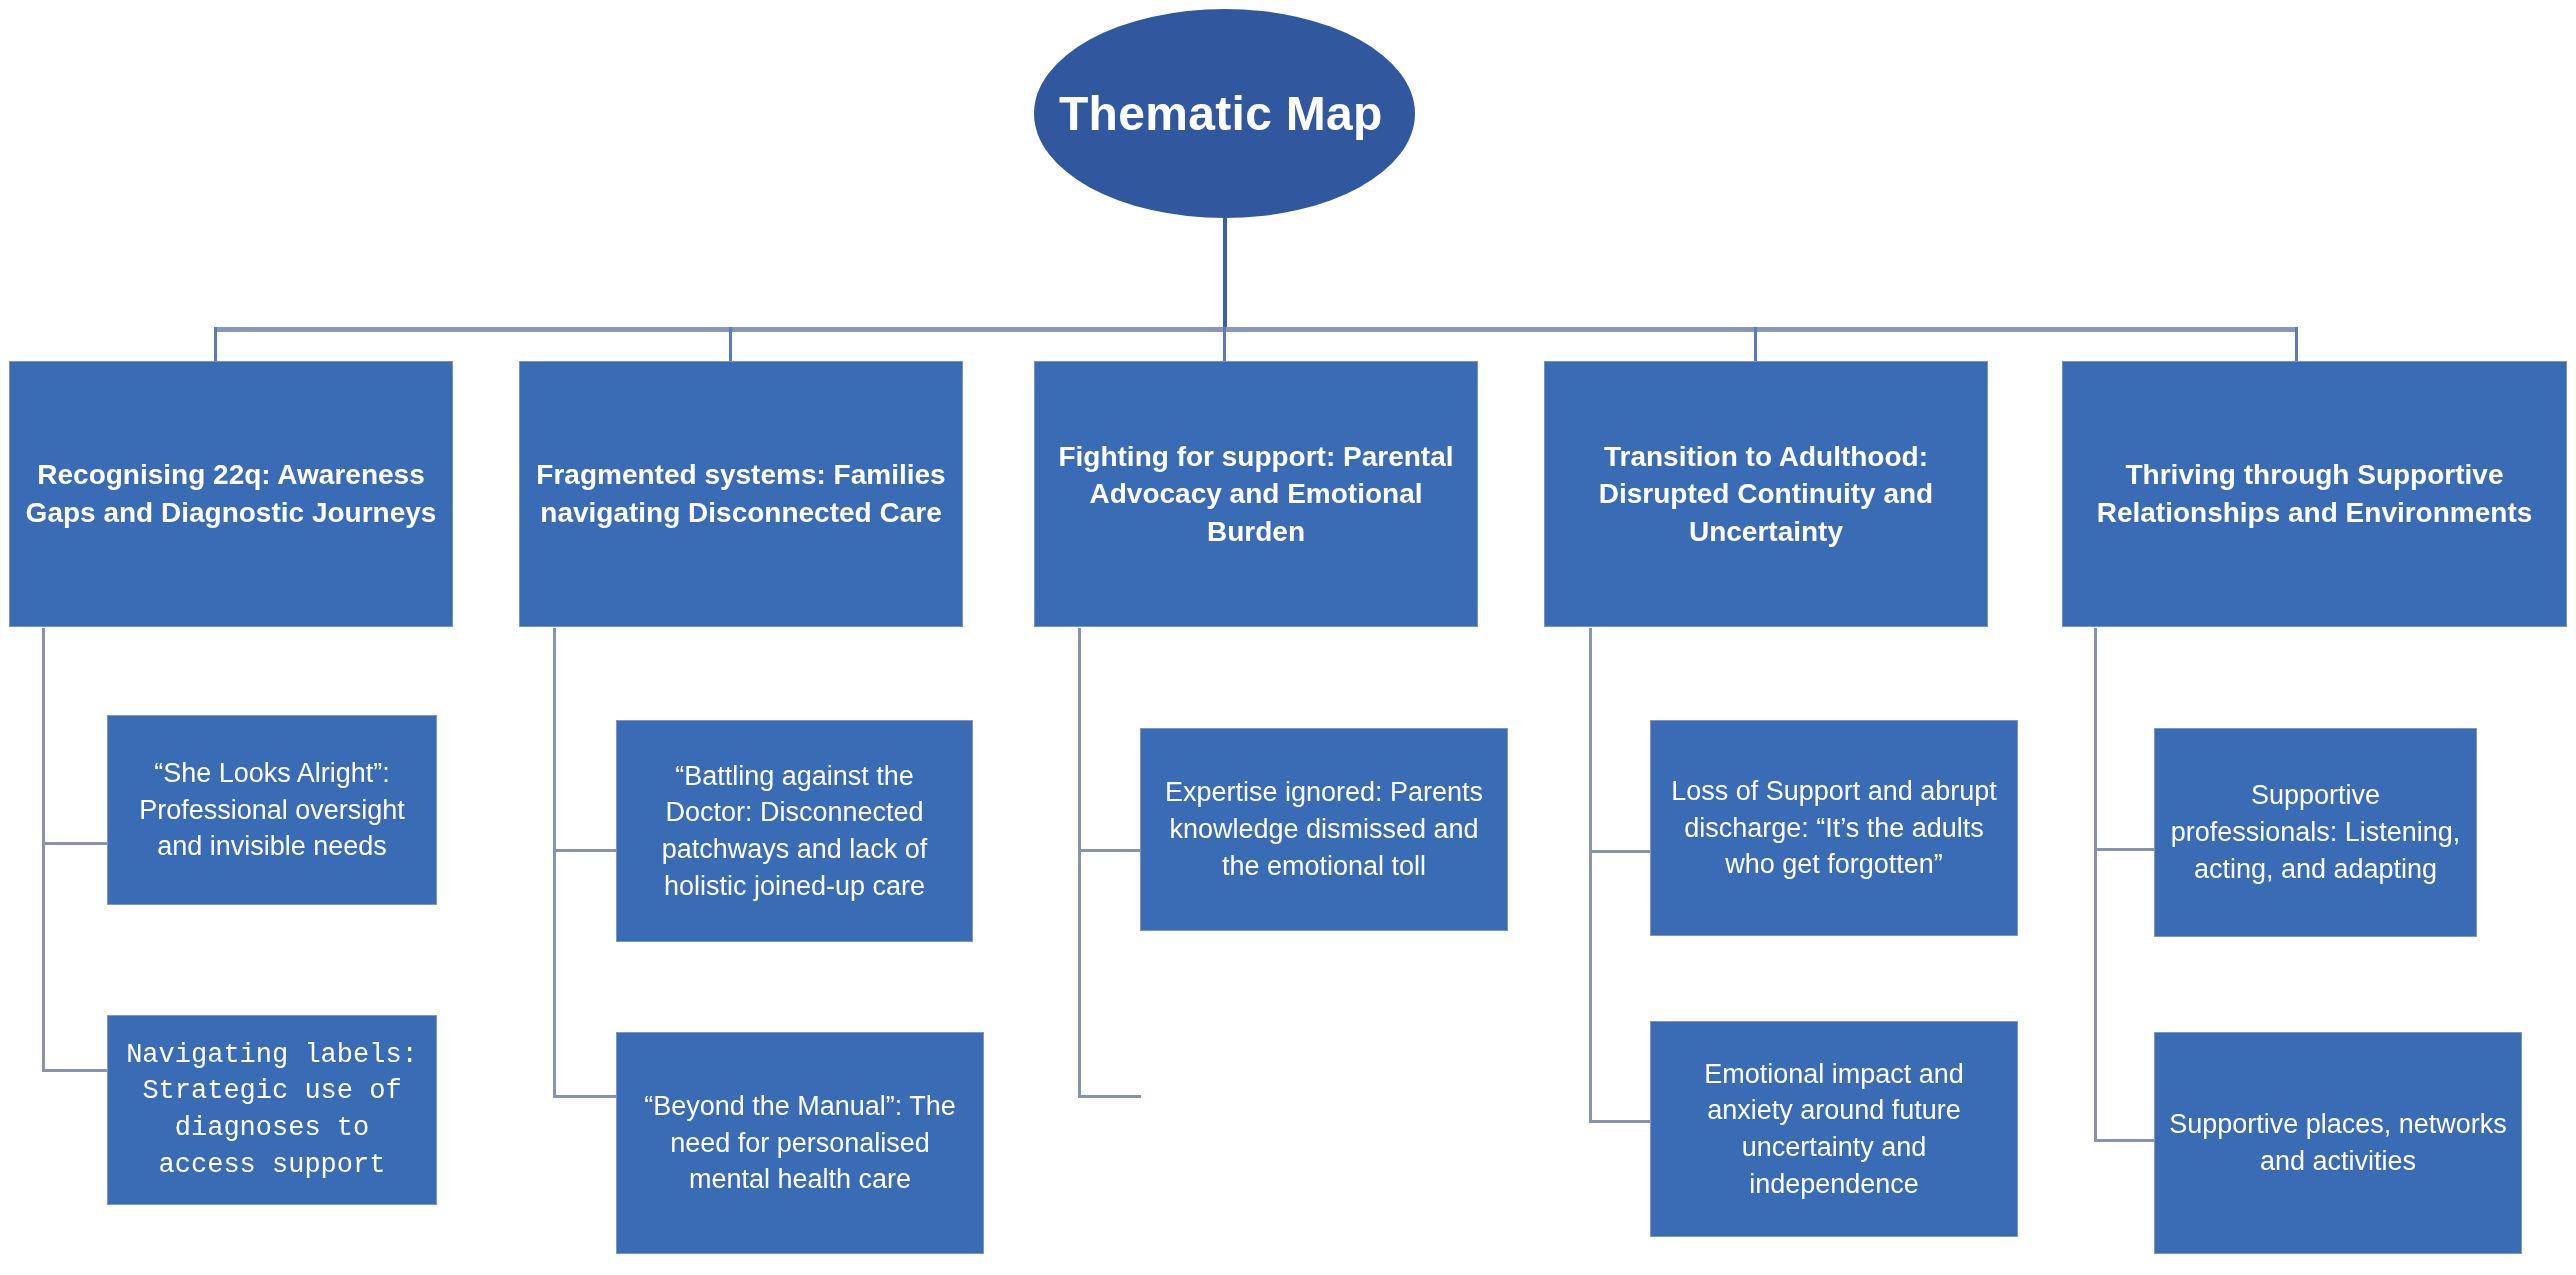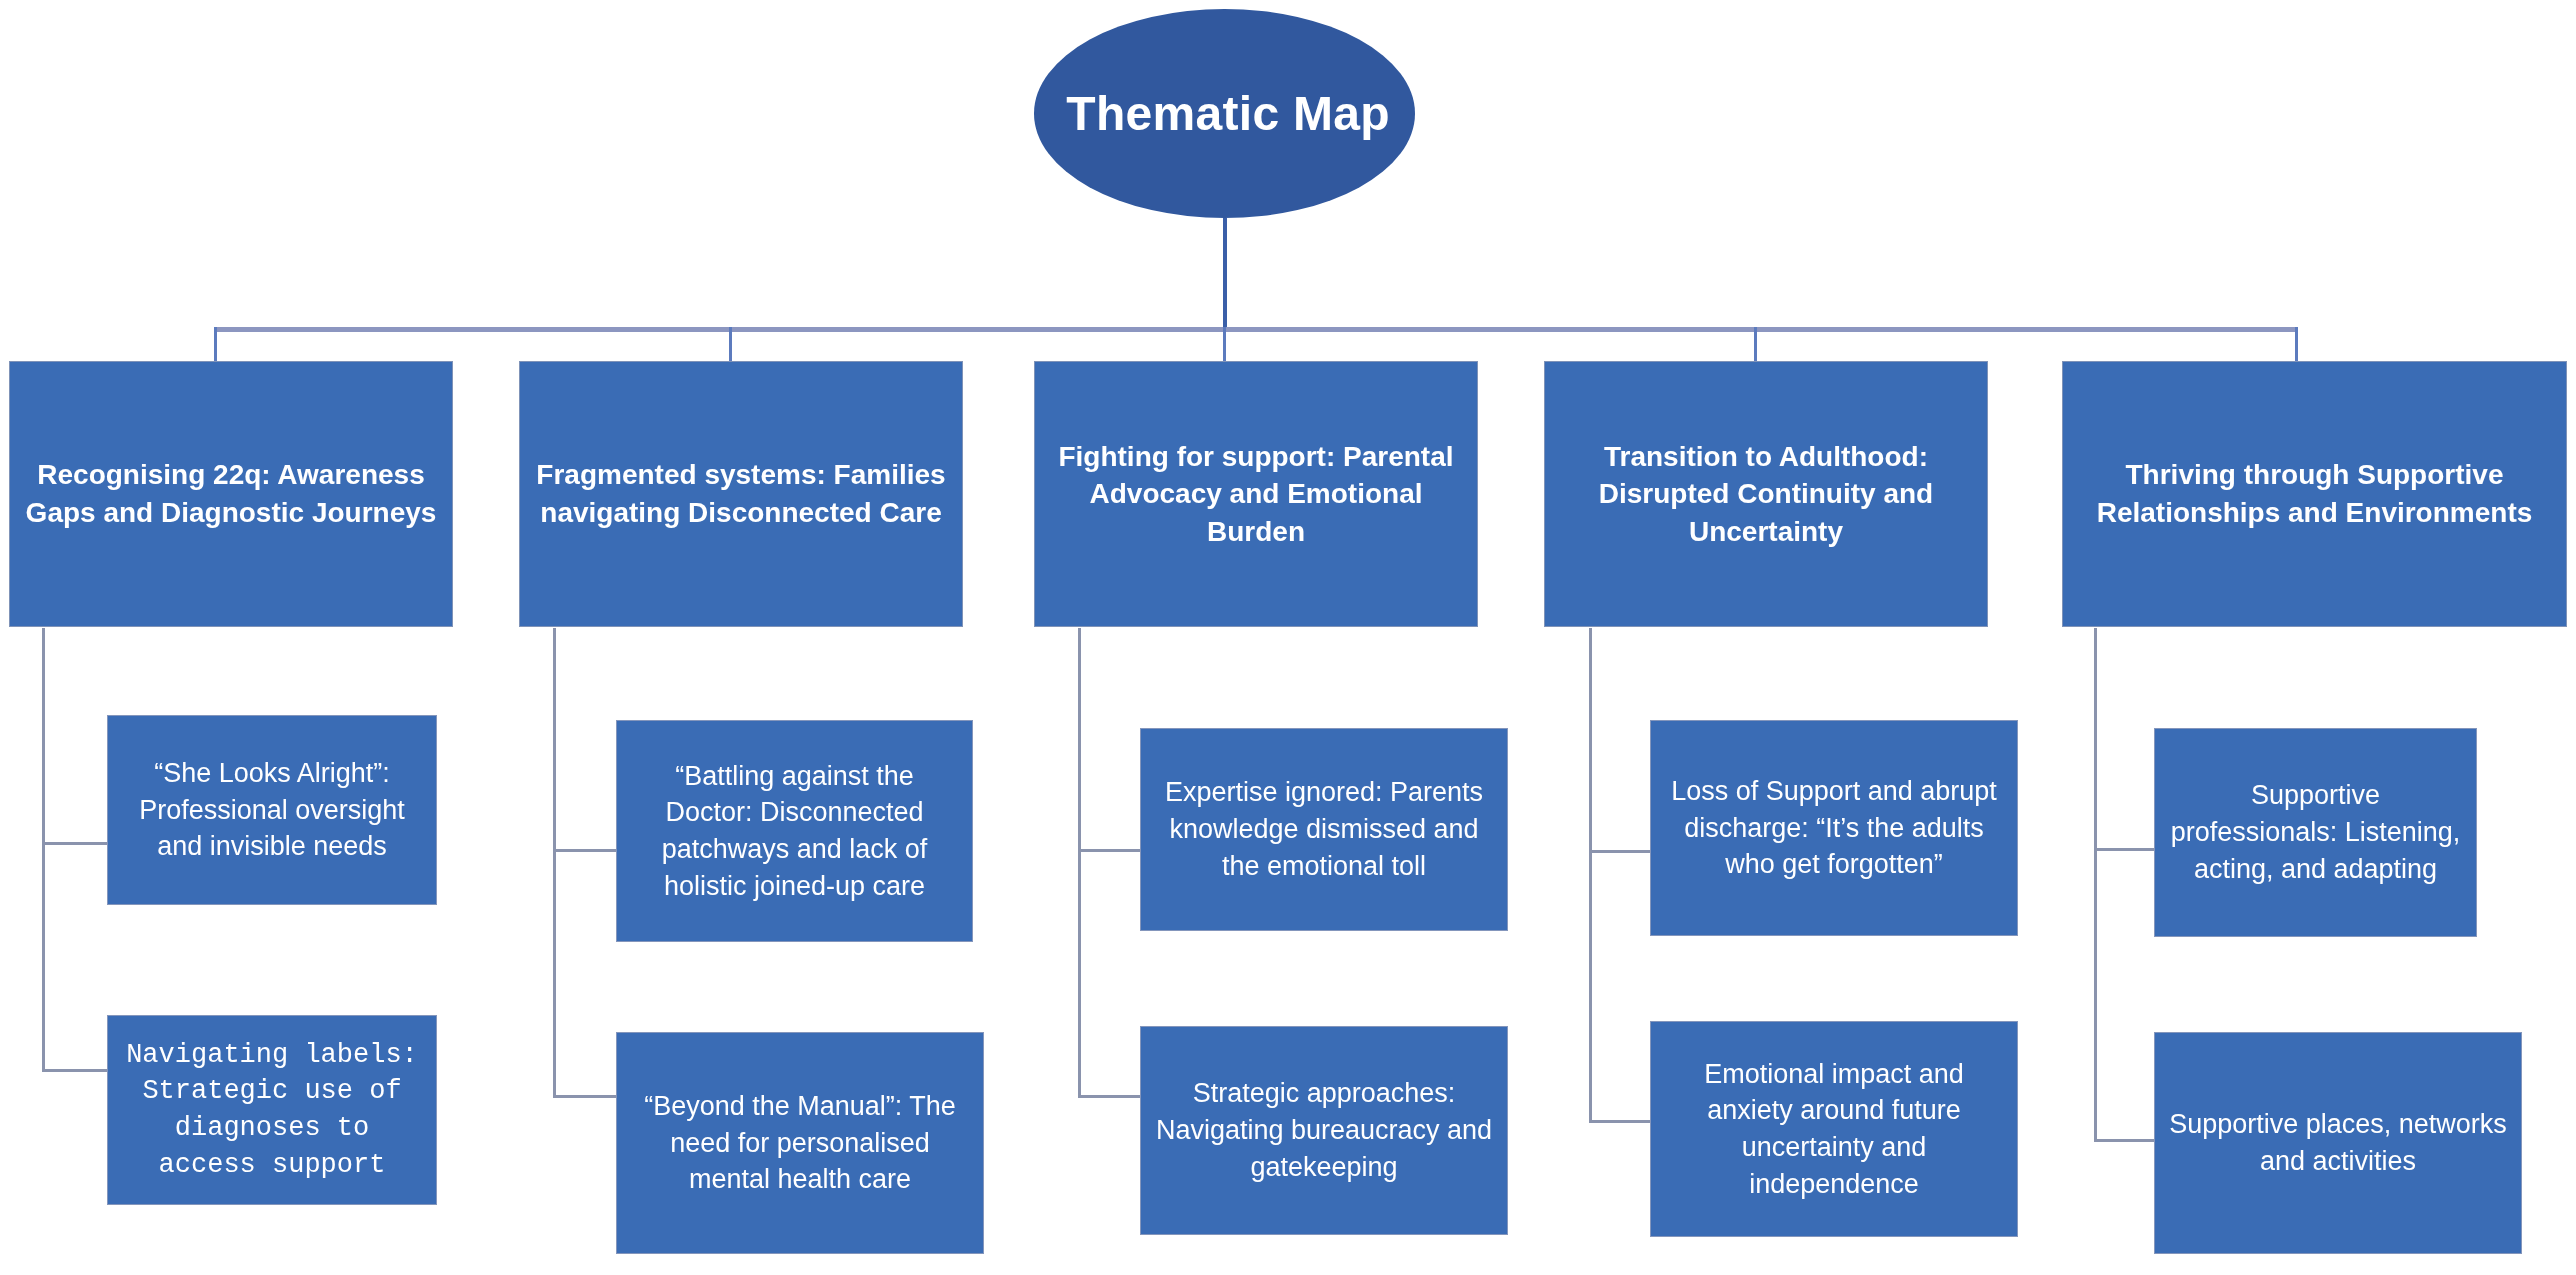--- a/index.html
+++ b/index.html
@@ -11,21 +11,21 @@
   }
   #stage{position:relative;width:2576px;height:1275px;}
 
   
   .root-ellipse{
     position:absolute;
     left:1034px;top:9px;
     width:381px;height:209px;
     background:#31589E;
     border-radius:50%;
-    display:flex;align-items:center;justify-content:flex-end;
+    display:flex;align-items:center;justify-content:flex-start;
     text-align:center;
     color:#ffffff;
     font-weight:bold;
     font-size:48px;
     line-height:1.12;
     letter-spacing:0.3px;
     box-sizing:border-box;
     padding:0 25px;
   }
 
@@ -126,23 +126,20 @@
     <span>“Beyond the Manual”: The need for personalised mental health care</span>
   </div>
 
   <div class="conn conn-v" style="left:1078px;top:628px;height:469px;"></div>
   <div class="conn conn-h" style="left:1078px;top:849px;width:63px;"></div>
   <div class="conn conn-h" style="left:1078px;top:1095px;width:63px;"></div>
 
   <div class="sub-box" style="left:1140px;top:728px;width:368px;height:203px;">
     <span>Expertise ignored: Parents knowledge dismissed and the emotional toll</span>
   </div>
-  <div class="sub-box" style="left:1140px;top:1026px;width:368px;height:209px;">
-    <span>Strategic approaches: Navigating bureaucracy and gatekeeping</span>
-  </div>
 
   <div class="conn conn-v" style="left:1589px;top:628px;height:495px;"></div>
   <div class="conn conn-h" style="left:1589px;top:850px;width:62px;"></div>
   <div class="conn conn-h" style="left:1589px;top:1120px;width:62px;"></div>
 
   <div class="sub-box" style="left:1650px;top:720px;width:368px;height:216px;">
     <span>Loss of Support and abrupt discharge: “It’s the adults who get forgotten”</span>
   </div>
   <div class="sub-box" style="left:1650px;top:1021px;width:368px;height:216px;">
     <span>Emotional impact and anxiety around future uncertainty and independence</span>

